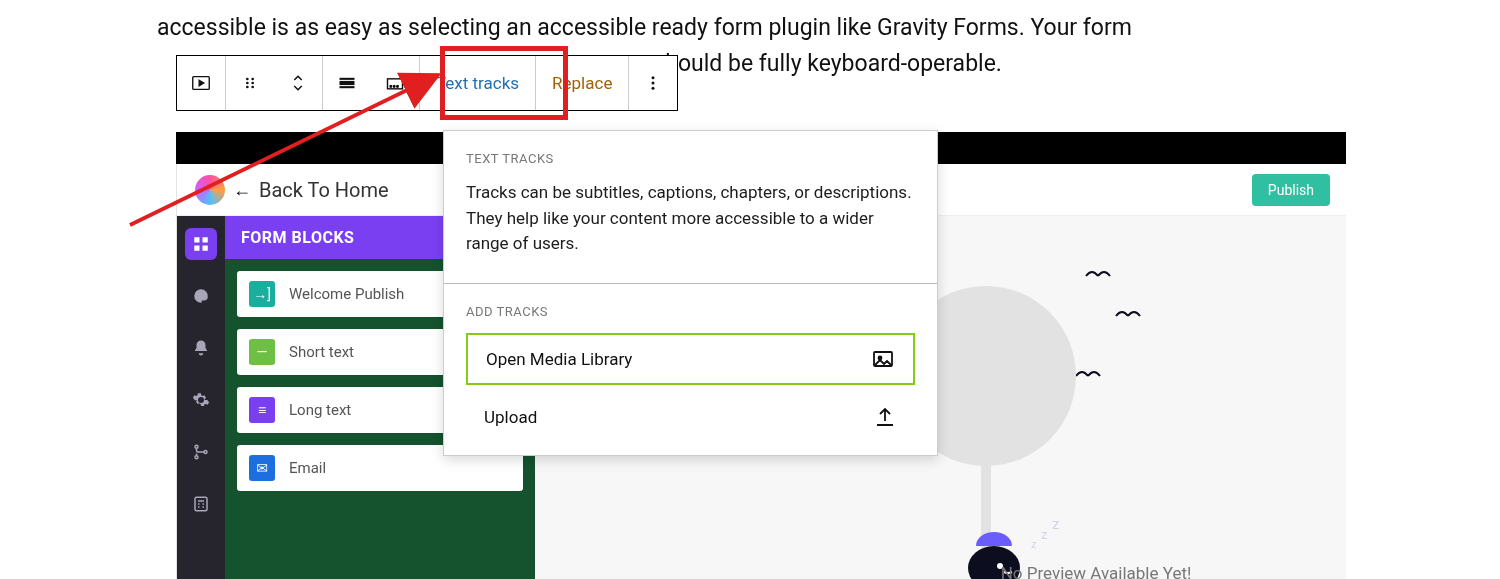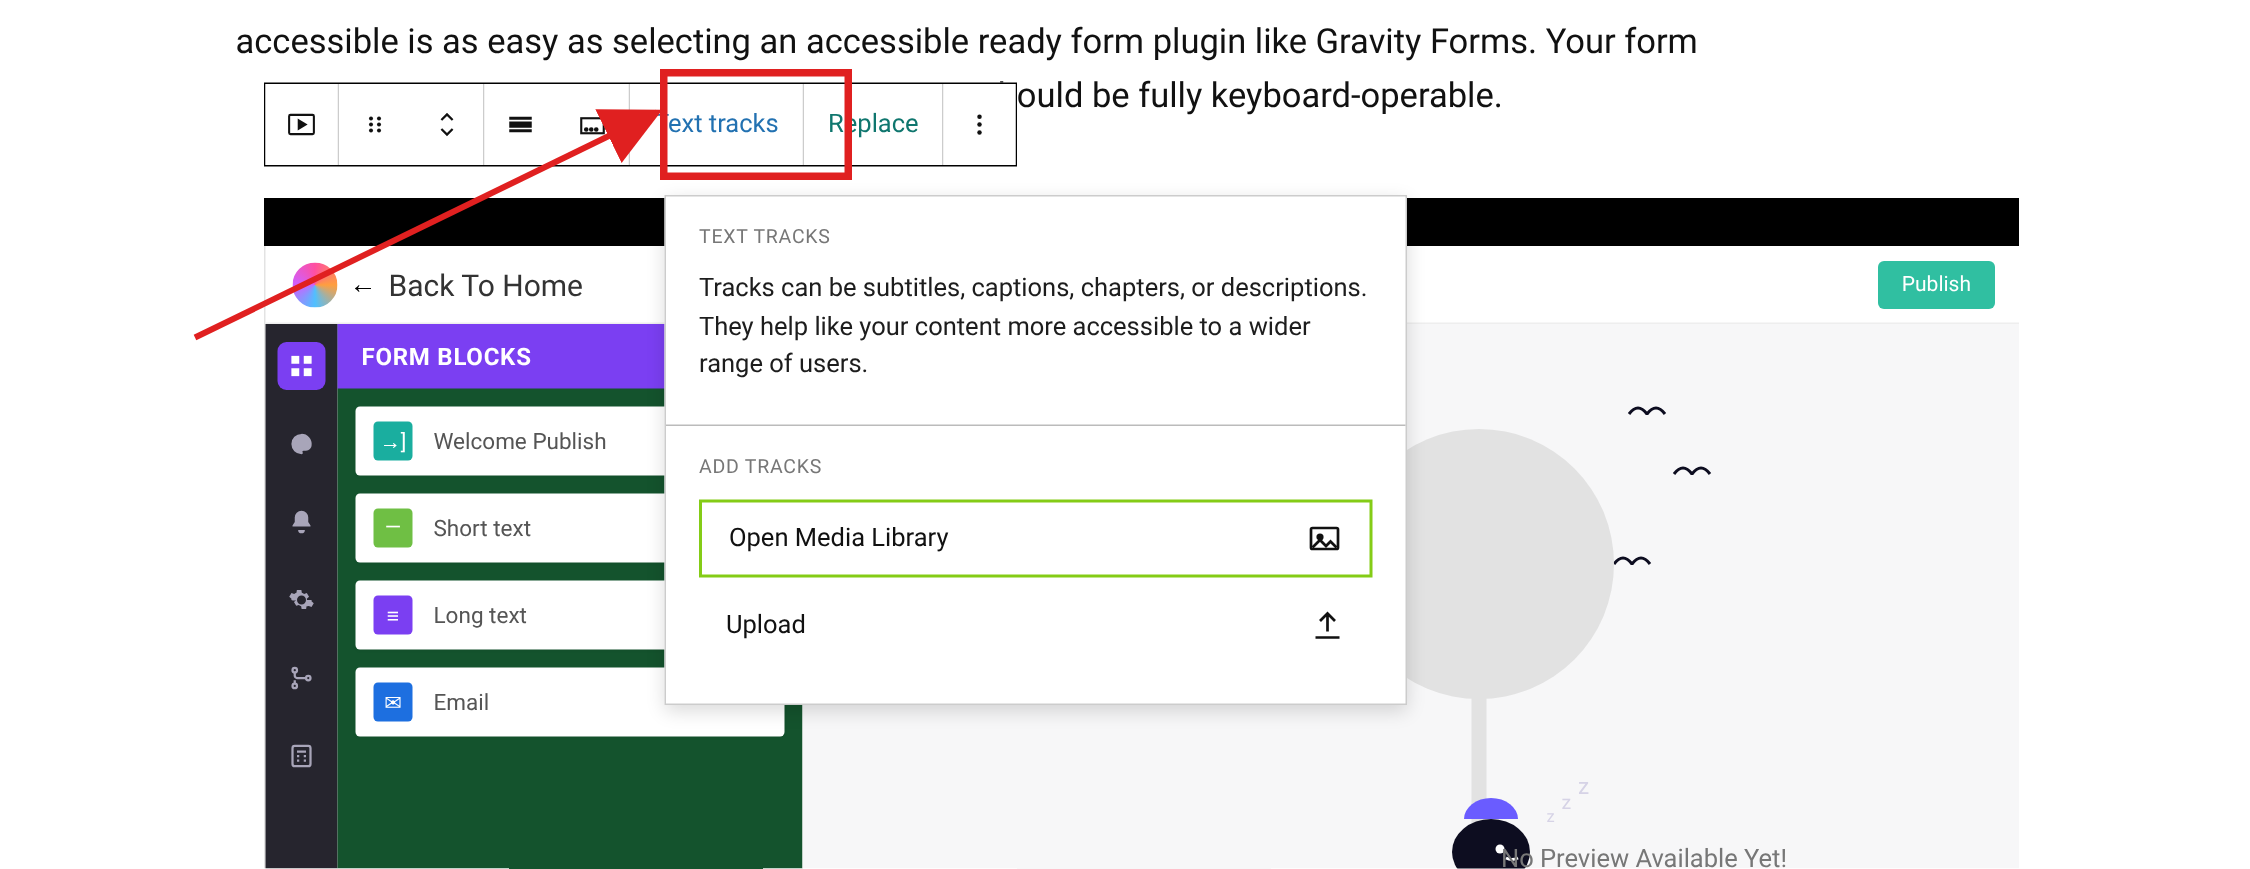--- a/index.html
+++ b/index.html
@@ -5,21 +5,21 @@
   * { box-sizing: border-box; margin: 0; padding: 0; font-family: -apple-system, BlinkMacSystemFont, "Segoe UI", Roboto, Helvetica, Arial, sans-serif; }
   body { width: 1500px; height: 579px; background: #fff; position: relative; overflow: hidden; }
 
   .article-text { position: absolute; left: 157px; top: 10px; right: 160px; font-size: 23px; line-height: 36px; color: #111; }
 
   
   .block-toolbar { position: absolute; left: 176px; top: 55px; height: 56px; background: #fff; border: 1px solid #000; display: flex; }
   .tb-group { display: flex; align-items: center; border-right: 1px solid #ccc; }
   .tb-group:last-child { border-right: none; }
   .tb-btn { width: 48px; height: 54px; display: flex; align-items: center; justify-content: center; background: #fff; border: none; cursor: pointer; color: #111; font-size: 18px;}
-  .tb-txt { height: 54px; padding: 0 16px; display: flex; align-items: center; font-size: 17px; background: #fff; border: none; cursor: pointer; color: #0f766e; }
+  .tb-txt { height: 54px; padding: 0 16px; display: flex; align-items: center; font-size: 17px; background: #fff; border: none; cursor: pointer; color: #a16207; }
   .tb-txt.active { color: #2271b1; }
   .red-box { position: absolute; border: 5px solid #e02020; pointer-events: none; }
   .arrow-svg { position: absolute; pointer-events: none; }
 
   
   .popover {
     position: absolute; left: 443px; top: 130px; width: 495px;
     background: #fff; border: 1px solid #ccc; box-shadow: 0 4px 12px rgba(0,0,0,.15);
     z-index: 40;
   }
@@ -234,21 +234,21 @@
     </defs>
   <line x1="30" y1="175" x2="338" y2="25" stroke="#e02020" stroke-width="4" marker-end="url(#ah)"></line>
 </svg>
 
 <div class="popover">
   <div class="pop-section">
     <div class="pop-heading">TEXT TRACKS</div>
     <div class="pop-desc">Tracks can be subtitles, captions, chapters, or descriptions. They help like your content more accessible to a wider range of users.</div>
   </div>
   <div class="pop-div"></div>
-  <div class="pop-section" style="padding-bottom:20px;">
+  <div class="pop-section" style="padding-bottom:6px;">
     <div class="pop-heading">ADD TRACKS</div>
     <div class="pop-action first">
       <span>Open Media Library</span>
       <svg viewBox="0 0 24 24" fill="none" stroke="currentColor" stroke-width="1.8">
           <rect x="3" y="5" width="18" height="14" rx="1"></rect>
           <circle cx="9" cy="11" r="1.5" fill="currentColor"></circle>
           <path d="M4 18l5-5 4 4 3-3 4 4"></path>
         </svg>
     </div>
     <div class="pop-action">

